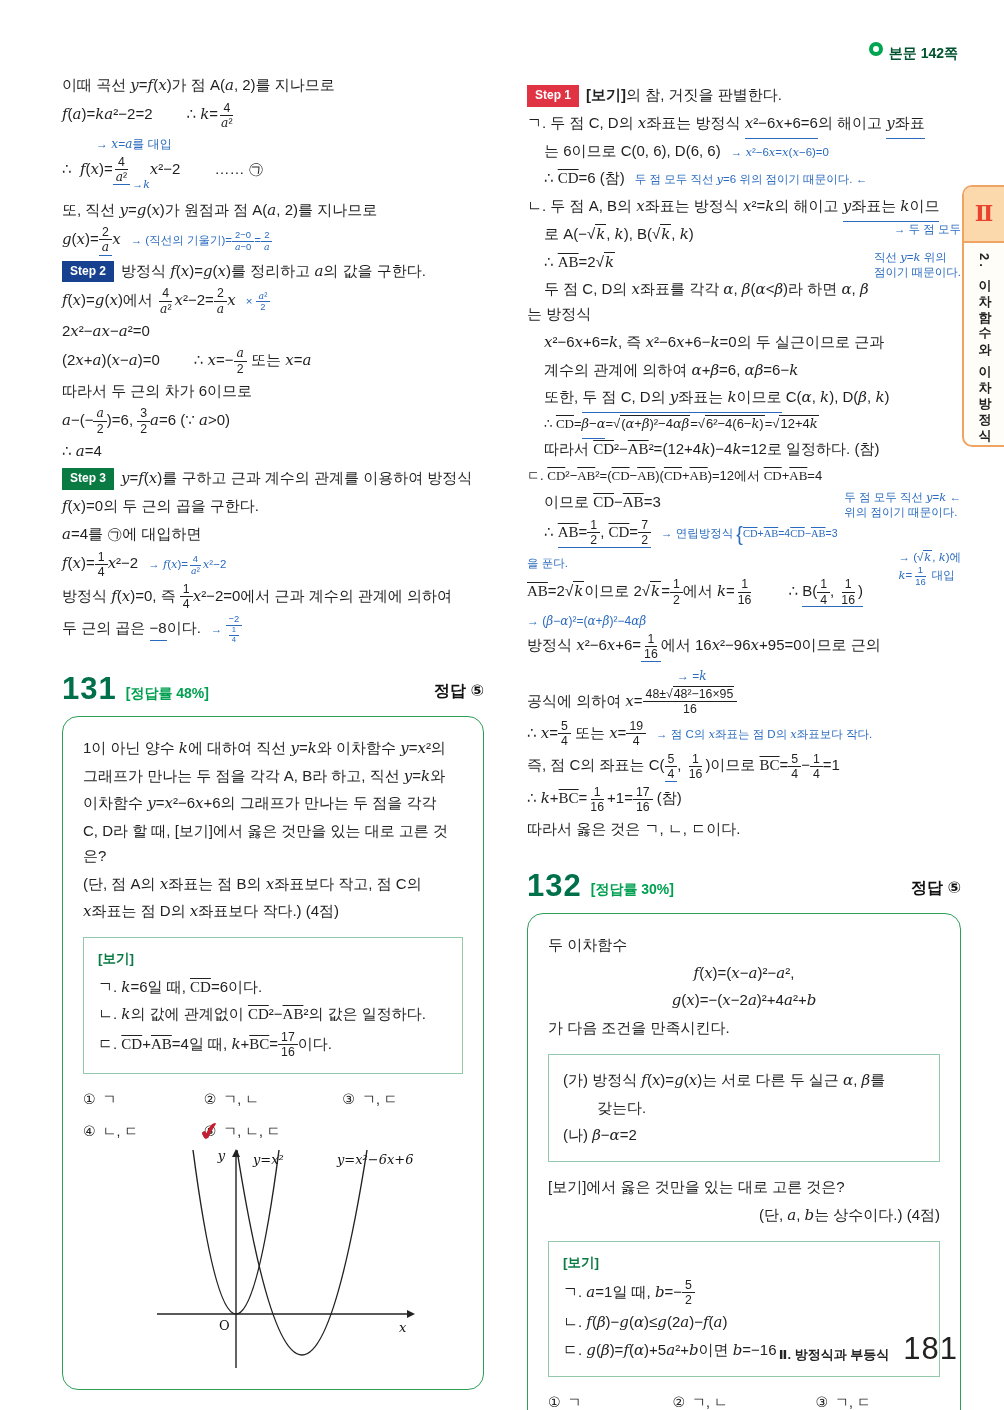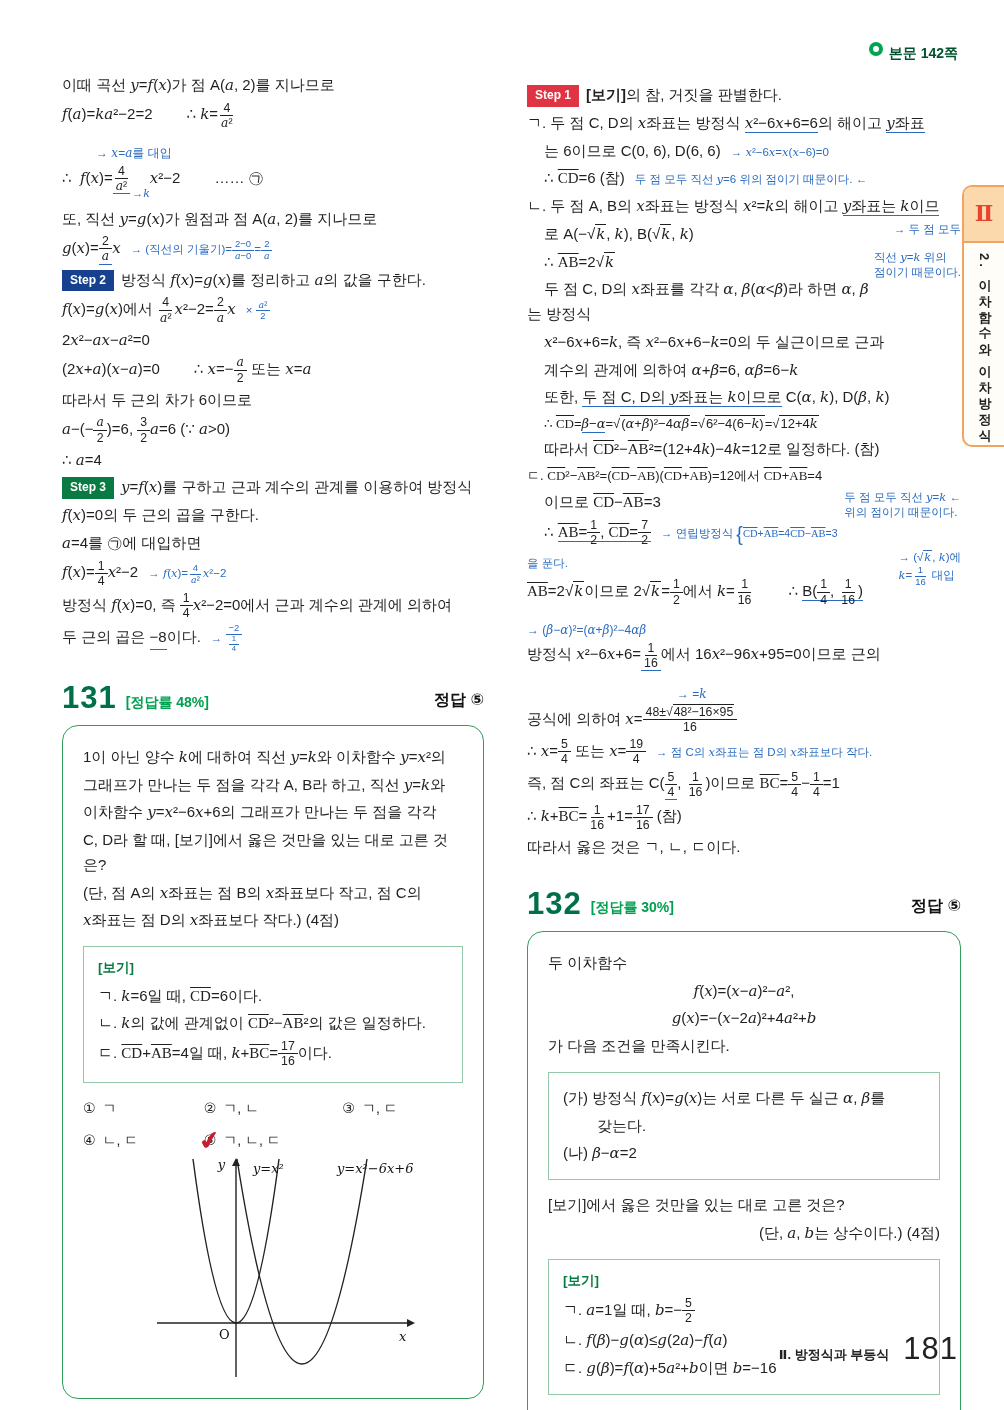--- a/index.html
+++ b/index.html
@@ -21,32 +21,32 @@
   .header-ref{position:absolute;top:42px;right:46px;display:flex;gap:6px;
               color:#00532e;font-weight:bold;font-size:14px}
   .ref-icon{width:14px;height:14px;border-radius:50%;background:#00a551;position:relative;display:inline-block}
   .ref-icon::after{content:'';position:absolute;inset:4px;background:#fff;border-radius:50%}
   
   .col{position:absolute}
   .col.left{left:62px;top:70px;width:422px}
   .col.right{left:527px;top:80px;width:434px}
   
   .line{margin:3px 0;line-height:1.65;min-height:10px}
-  .line.bl{color:var(--blue);font-size:12px;line-height:1.25;margin:16px 0 3px}
+  .line.bl{color:var(--blue);font-size:12px;line-height:1.25;margin:7px 0 3px}
   .line.sm{font-size:13px}
   .line.ctr{text-align:center}
   .line.rnote{text-align:right}
   .gp{display:inline-block;width:34px}
   .ind{display:inline-block;width:17px}
   .indw{display:inline-block;width:150px}
   .bl{color:var(--blue)}
   .bl2{color:var(--blue);font-size:11.5px;margin-left:10px}
   .flr{float:right;color:var(--blue);font-size:11.5px;line-height:1.35;text-align:left}
   .subk{color:var(--blue);font-size:11px;vertical-align:-1.3em;margin-left:2px}
-  .ub{border-bottom:1.5px solid var(--blue);padding-bottom:1px}
+  .ub{border-bottom:1.5px solid var(--blue);padding-bottom:7px}
   .ubB{display:inline-block;border-bottom:1.5px solid var(--blue)}
   .o{font-family:Liberation Serif, serif;text-decoration:overline}
   .rt{border-top:1.2px solid currentColor;padding:0 1px}
   .f{display:inline-flex;flex-direction:column;align-items:center;vertical-align:middle;
      line-height:1.15;font-size:0.82em;text-align:center}
   .f>.n{border-bottom:1.2px solid currentColor;padding:0 3px}
   .f>.d{padding:0 3px}
   .brace{font-size:1.7em;vertical-align:middle;font-weight:300}
   .sys{display:inline-flex;flex-direction:row;font-size:10.5px;line-height:1.3;vertical-align:middle}
   .badge{display:inline-block;color:#fff;font-size:12px;font-weight:bold;padding:1px 8px;

